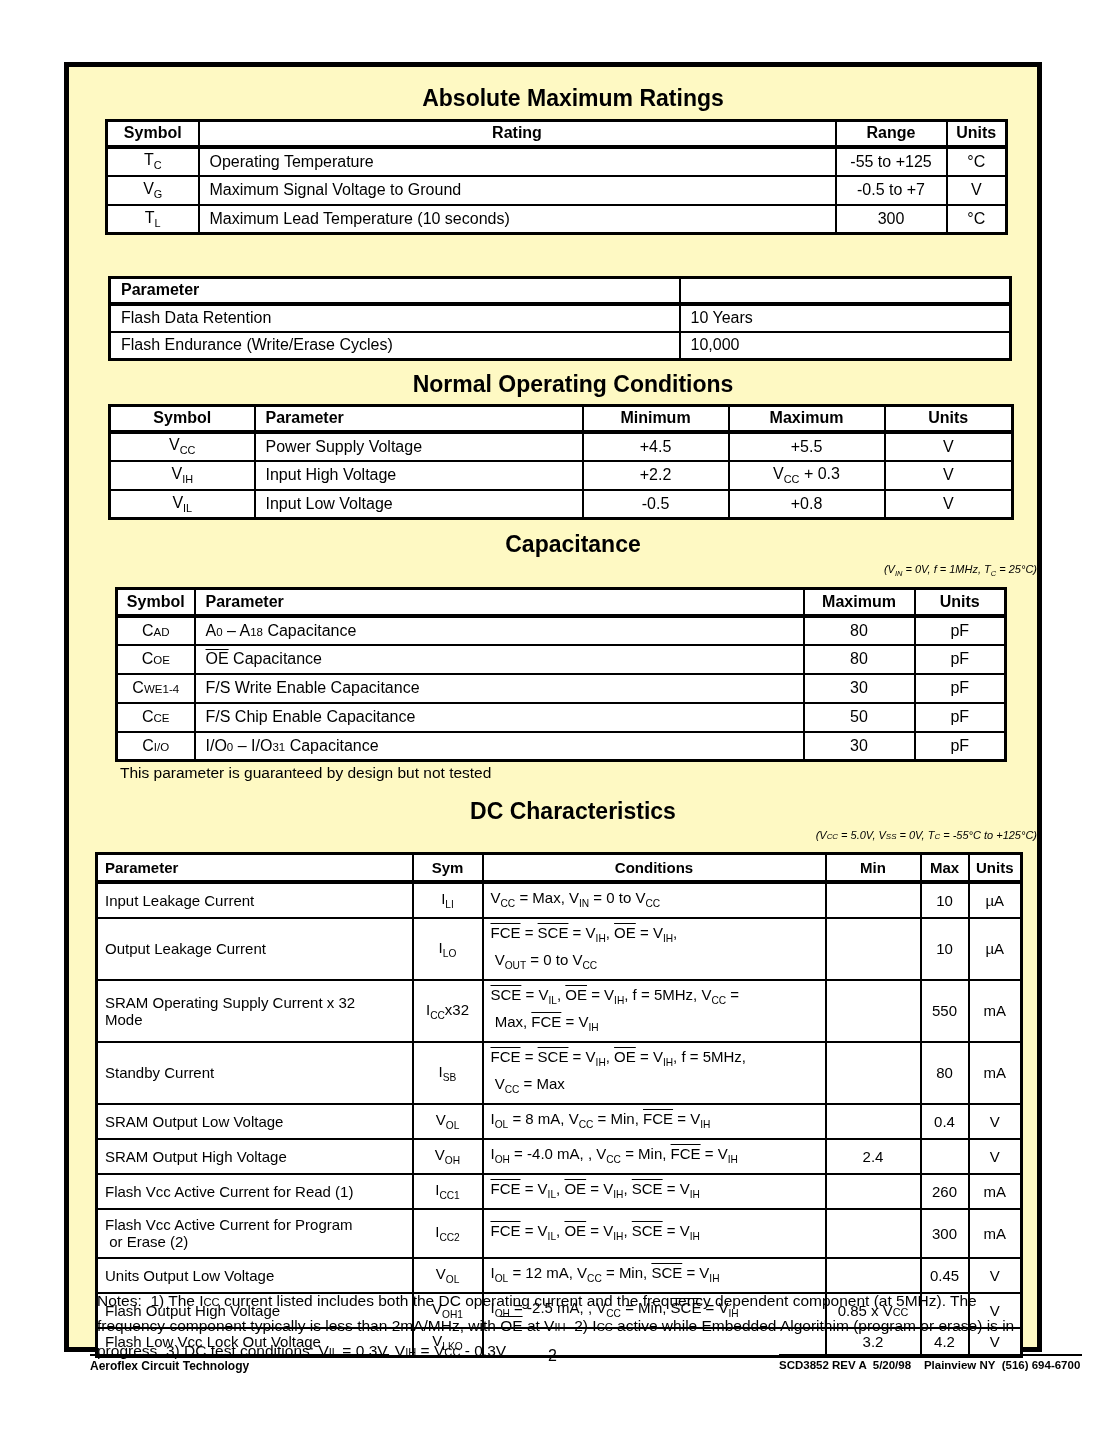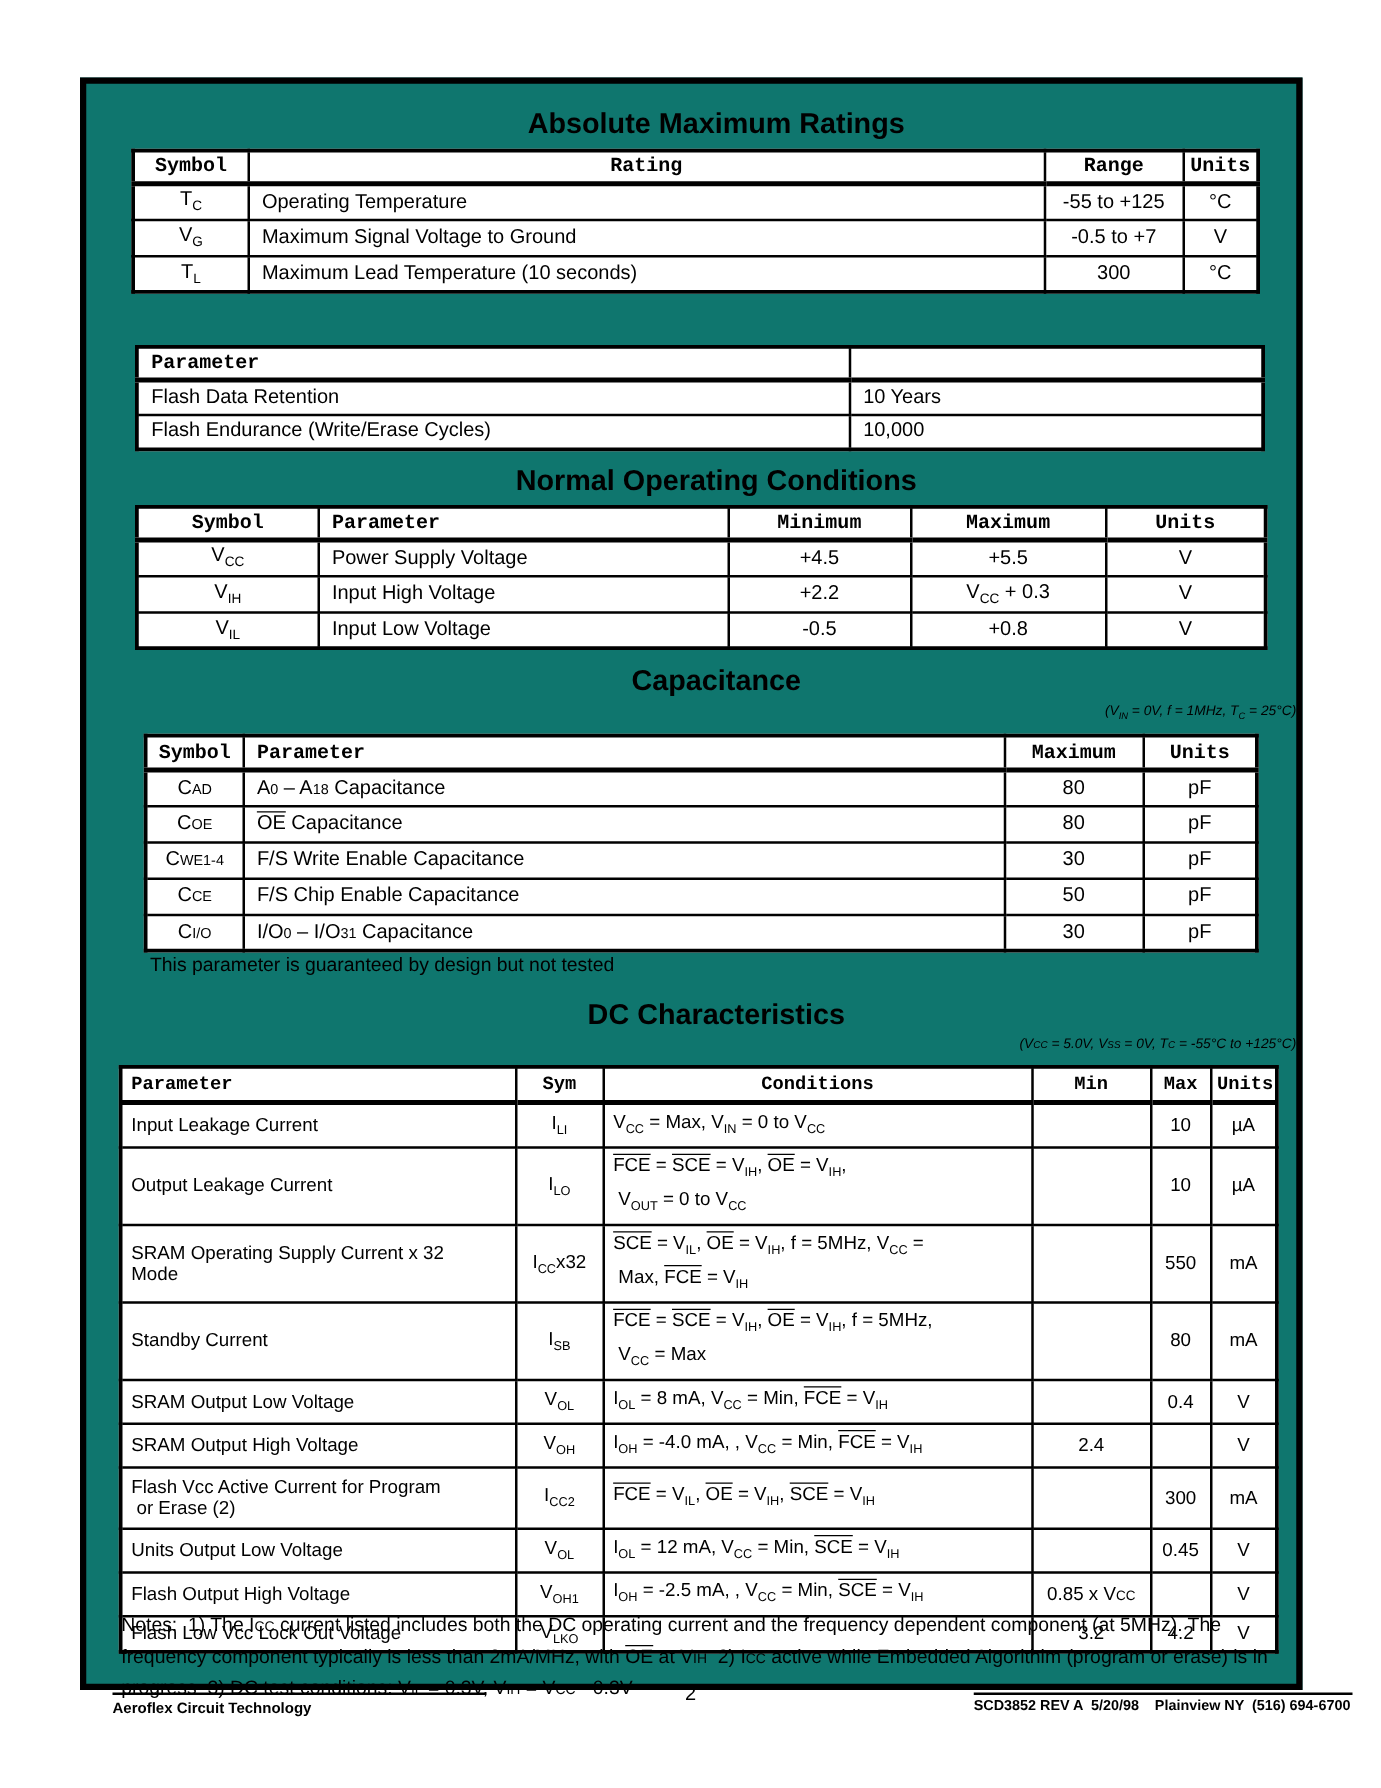--- a/index.html
+++ b/index.html
@@ -3,34 +3,34 @@
 <meta charset="utf-8">
 <style>
   * { margin:0; padding:0; box-sizing:border-box; }
   html,body { background:#fff; }
   .canvas {
     position:relative; width:1105px; height:1430px; background:#ffffff;
     font-family:"Liberation Sans", sans-serif; color:#000; overflow:hidden;
   }
   .frame {
     position:absolute; left:64px; top:62px; width:978px; height:1290px;
-    border:5px solid #000; background:#0f766e;
+    border:5px solid #000; background:#fef9c3;
   }
   .title {
     position:absolute; left:40px; right:0; text-align:center;
     font-size:23px; font-weight:bold; line-height:27px;
   }
   .subtitle {
     position:absolute; left:40px; right:0; text-align:right;
     font-size:11px; line-height:19px;font-style:italic;
   }
   table { border-collapse:collapse; table-layout:fixed; position:absolute; background:#fff; }
   table.tbl { border:3px solid #000; }
   .tbl td, .tbl th { border:2px solid #000; vertical-align:middle; overflow:hidden; }
-  .tbl thead th { border-bottom-width:4px; font-weight:bold;font-family:Liberation Mono, monospace; }
+  .tbl thead th { border-bottom-width:4px; font-weight:bold; }
   .amr td, .amr th, .flash td, .flash th, .noc td, .noc th, .cap td, .cap th { font-size:16px; }
   .dc td, .dc th { font-size:15px; }
   .c { text-align:center; padding:2px 4px; }
   .l { text-align:left; padding:2px 6px 2px 10px; }
   .dc .l { padding-left:7px; }
   .cond { padding:3px 6px; line-height:21px;margin-left:16px; }
   sub { font-size:0.68em; }
   .sc { font-size:0.72em; }
   .ov { text-decoration:overline; }
   .footnote { position:absolute; font-size:15.5px; }
@@ -275,20 +275,28 @@
           <td class="c">V</td>
         </tr>
         <tr style="height:29px">
           <td class="l">SRAM Output High Voltage</td>
           <td class="c">V<sub>OH</sub></td>
           <td class="l cond">I<sub>OH</sub> = -4.0 mA, , V<sub>CC</sub> = Min, <span class="ov">FCE</span> = V<sub>IH</sub></td>
           <td class="c">2.4</td>
           <td class="c"></td>
           <td class="c">V</td>
         </tr>
+        <tr style="height:29px">
+          <td class="l">Flash Vcc Active Current for Read (1)</td>
+          <td class="c">I<sub>CC1</sub></td>
+          <td class="l cond"><span class="ov">FCE</span> = V<sub>IL</sub>, <span class="ov">OE</span> = V<sub>IH</sub>, <span class="ov">SCE</span> = V<sub>IH</sub></td>
+          <td class="c"></td>
+          <td class="c">260</td>
+          <td class="c">mA</td>
+        </tr>
         <tr style="height:49px">
           <td class="l">Flash Vcc Active Current for Program<br>&nbsp;or Erase (2)</td>
           <td class="c">I<sub>CC2</sub></td>
           <td class="l cond"><span class="ov">FCE</span> = V<sub>IL</sub>, <span class="ov">OE</span> = V<sub>IH</sub>, <span class="ov">SCE</span> = V<sub>IH</sub></td>
           <td class="c"></td>
           <td class="c">300</td>
           <td class="c">mA</td>
         </tr>
         <tr style="height:29px">
           <td class="l">Units Output Low Voltage</td>

